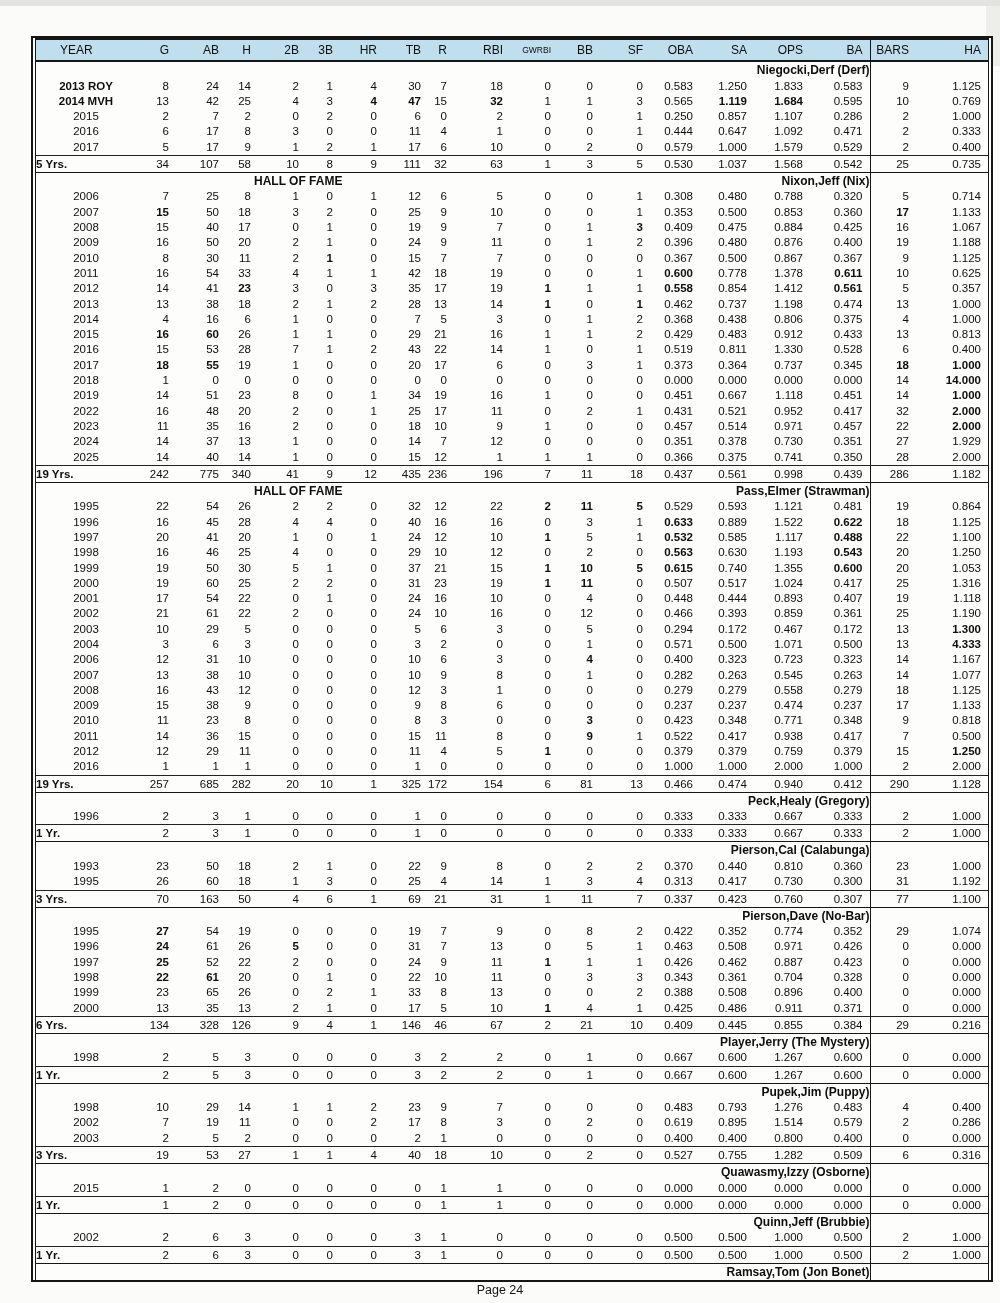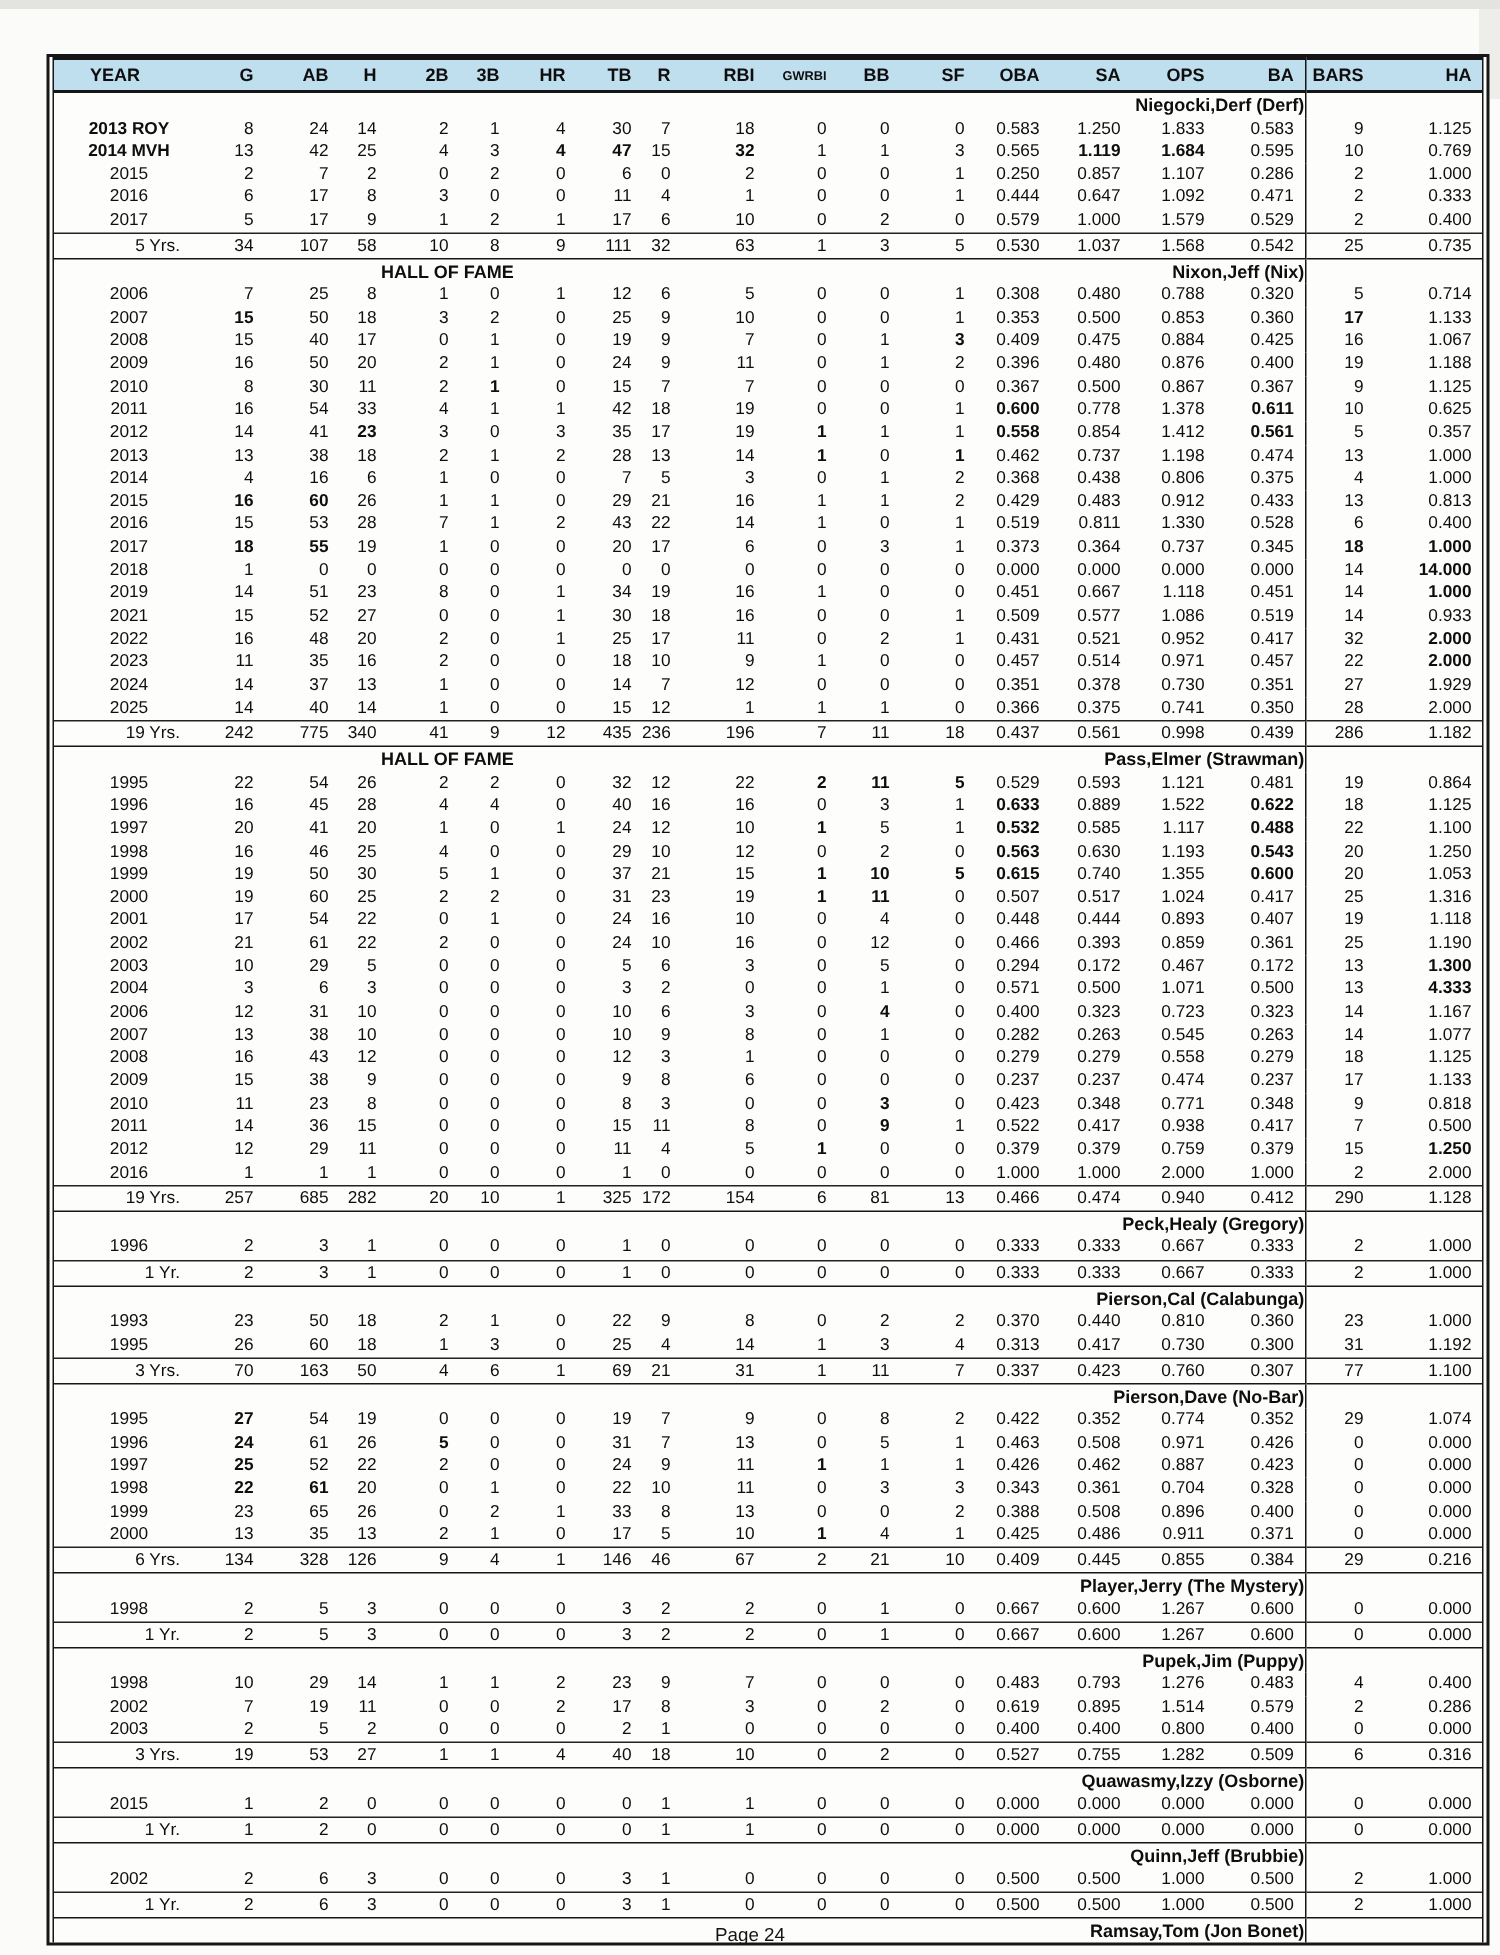--- a/index.html
+++ b/index.html
@@ -34,21 +34,21 @@
     padding:0 7px 0 0;
     white-space:nowrap;
     overflow:visible;
     height:15.3px;
     line-height:15.3px;
     text-align:right;
     font-weight:normal;
   }
   thead th{
     background:#bfdeee;
-    font-weight:bold;
+    font-weight:normal;
     font-size:12px;
     height:20px;line-height:20px;
     border-top:2px solid #161616;
     border-bottom:2px solid #161616;
   }
   thead th.year-h{text-align:left;padding-left:24px;}
   thead th.gwrbi-h{font-size:8.5px;}
   td.div-l, th.div-l{border-left:1.5px solid #161616;}
   tr.name-row td{
     text-align:right;
@@ -66,21 +66,21 @@
     text-align:center;
     padding:0;
   }
   td.yr.yr-bold{font-weight:bold;}
   tr.total-row td{
     border-top:1px solid #222;
     border-bottom:1.6px solid #161616;
     height:16px;line-height:16px;
   }
   tr.total-row td.tot-label{
-    text-align:right;padding-right:16px;
+    text-align:left;padding-right:16px;font-weight:bold;
   }
   td.b{font-weight:bold;}
   .footer{
     position:absolute;top:1283px;left:0;width:1000px;
     text-align:center;font-size:12.5px;color:#141414;
   }
 </style>
 </head>
 <body>
 
@@ -557,41 +557,20 @@
             <td>0</td>
             <td>0</td>
             <td>0.451</td>
             <td>0.667</td>
             <td>1.118</td>
             <td>0.451</td>
             <td class="div-l">14</td>
             <td class="b">1.000</td>
           </tr>
           <tr>
-            <td class="yr">2021</td>
-            <td>15</td>
-            <td>52</td>
-            <td>27</td>
-            <td>0</td>
-            <td>0</td>
-            <td>1</td>
-            <td>30</td>
-            <td>18</td>
-            <td>16</td>
-            <td>0</td>
-            <td>0</td>
-            <td>1</td>
-            <td>0.509</td>
-            <td>0.577</td>
-            <td>1.086</td>
-            <td>0.519</td>
-            <td class="div-l">14</td>
-            <td>0.933</td>
-          </tr>
-          <tr>
             <td class="yr">2022</td>
             <td>16</td>
             <td>48</td>
             <td>20</td>
             <td>2</td>
             <td>0</td>
             <td>1</td>
             <td>25</td>
             <td>17</td>
             <td>11</td>

